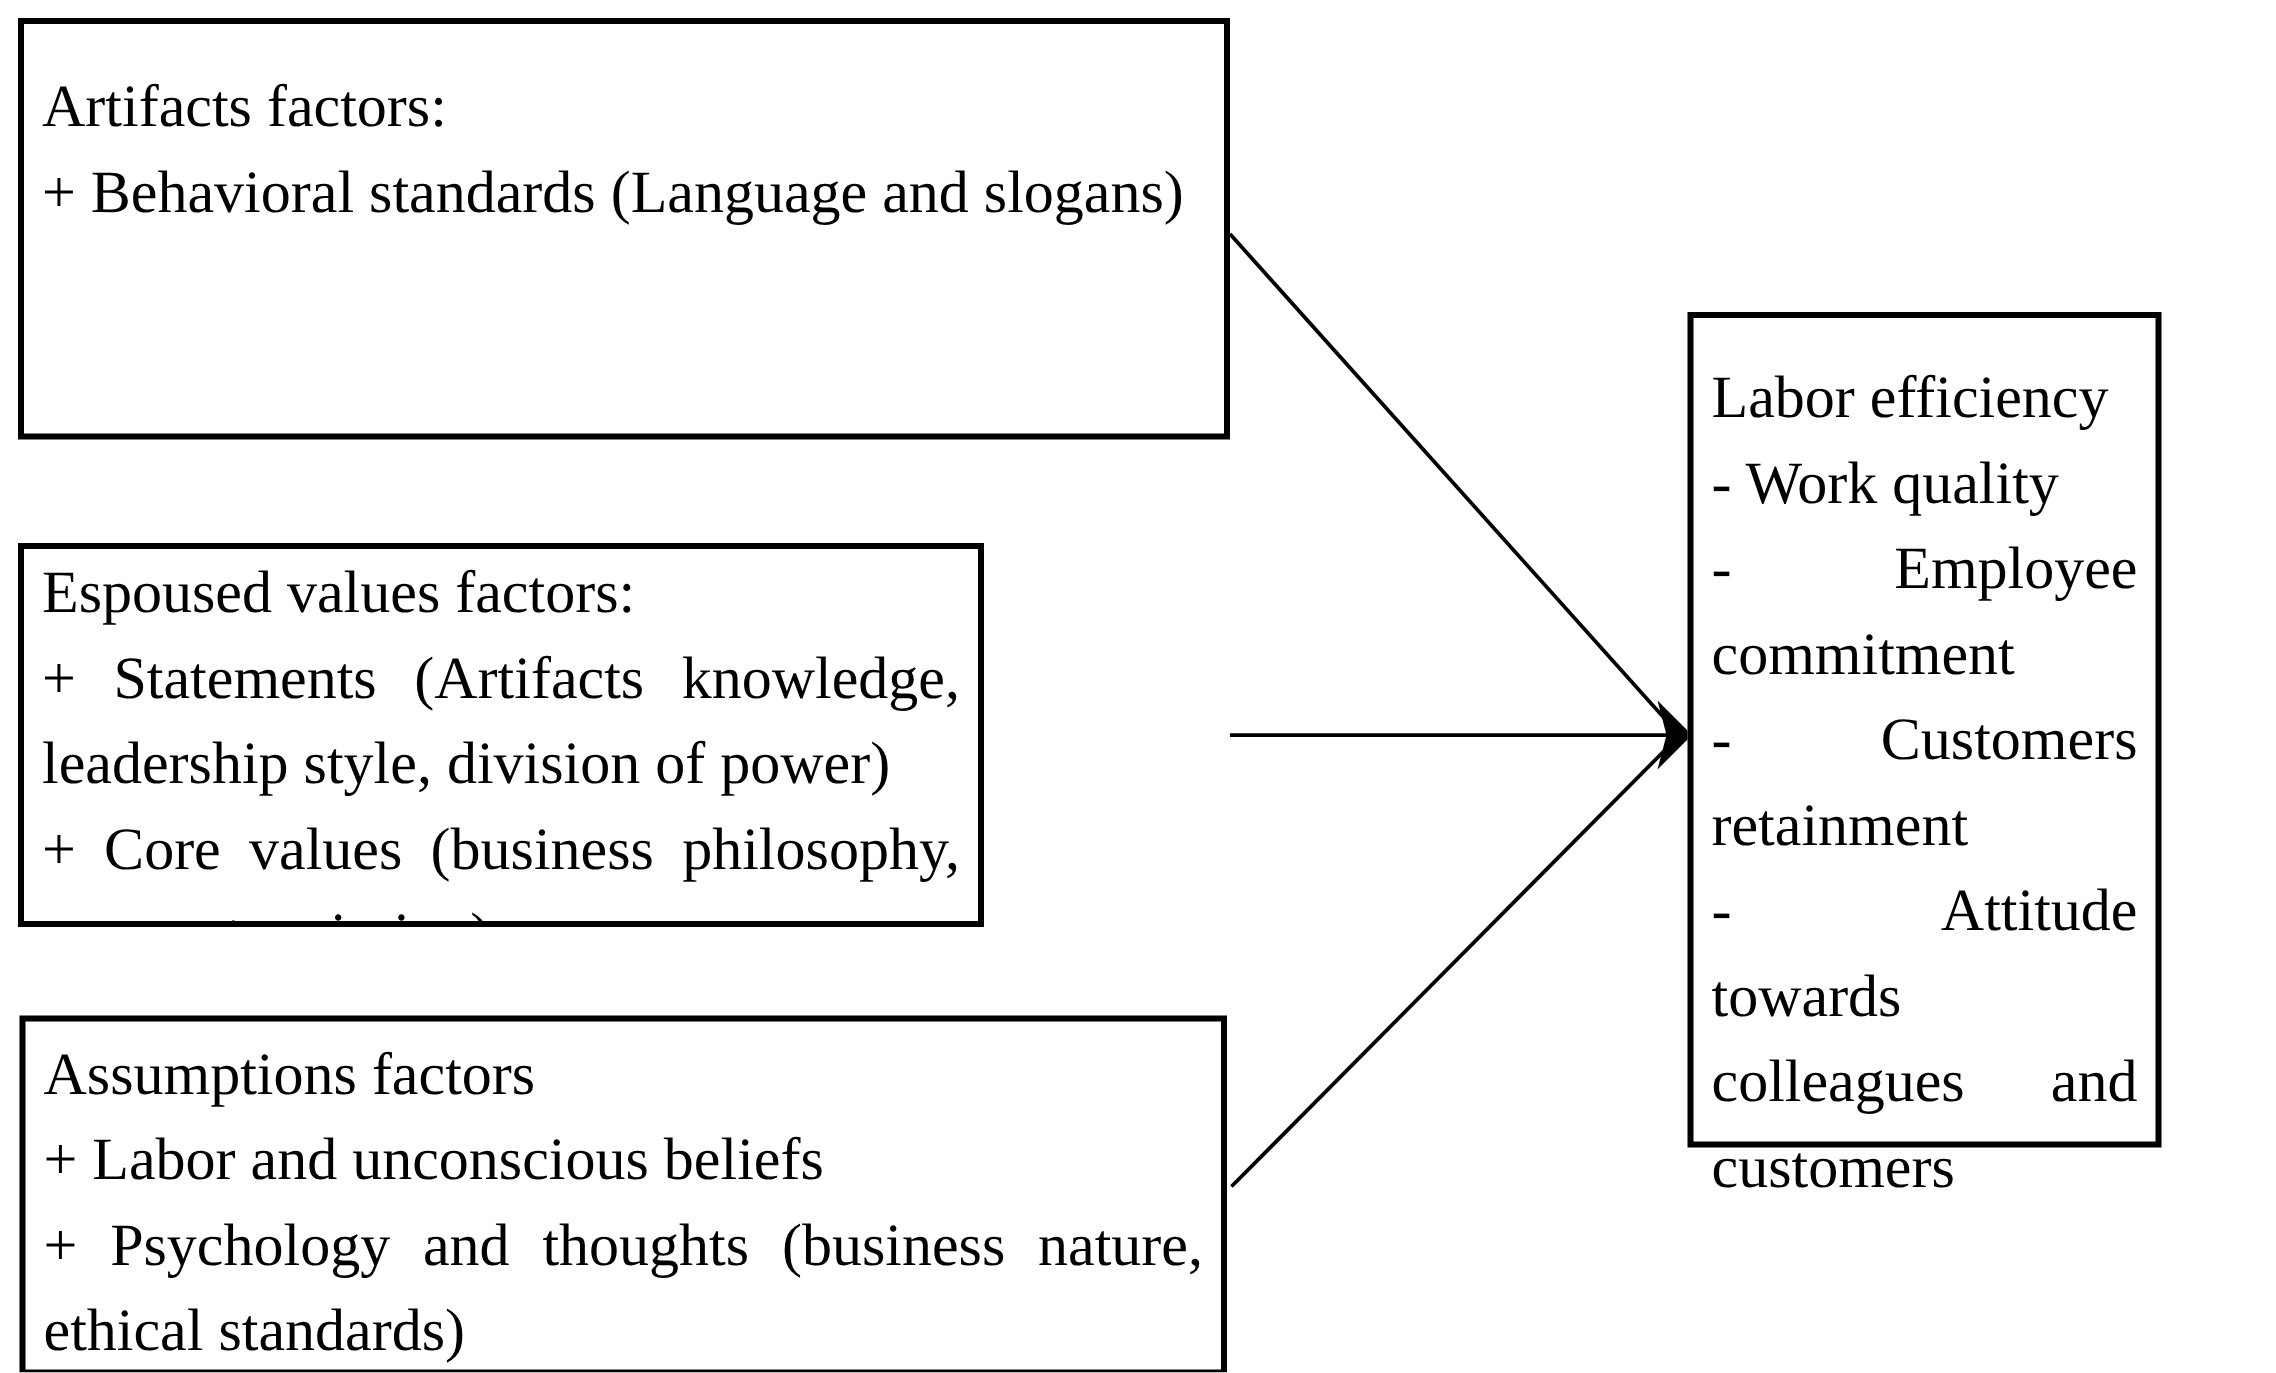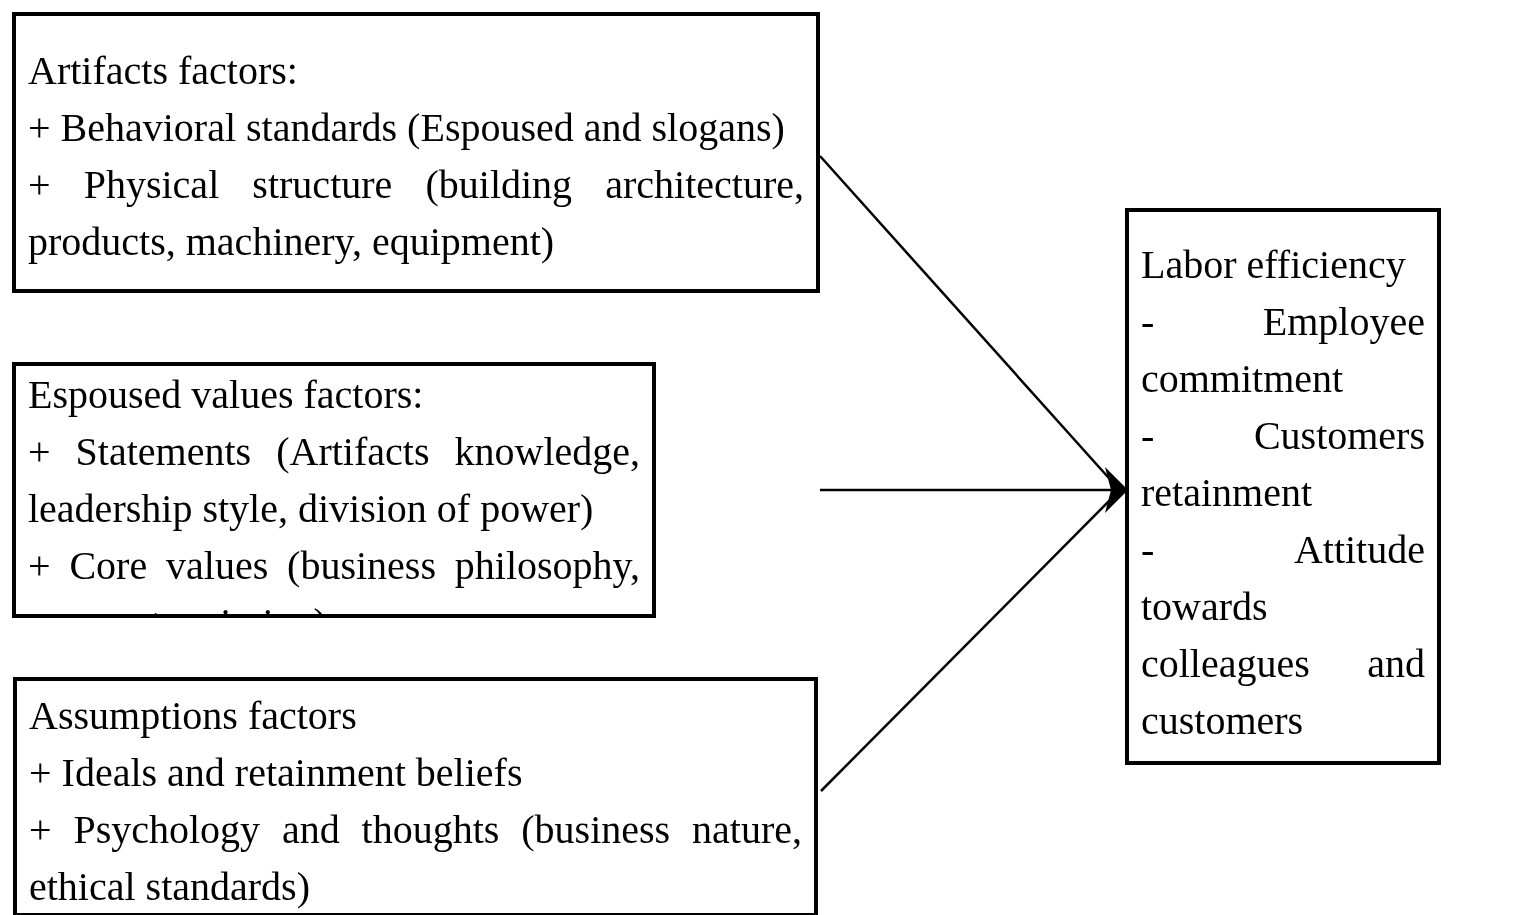--- a/index.html
+++ b/index.html
@@ -79,36 +79,36 @@
 
   <svg class="connectors" viewBox="0 0 1517 915" xmlns="http://www.w3.org/2000/svg">
     <line x1="820" y1="156" x2="1116" y2="486" stroke-width="2.5" stroke="#000000"></line>
     <line x1="820" y1="490" x2="1116" y2="490" stroke-width="2.5" stroke="#000000"></line>
     <line x1="821" y1="791" x2="1116" y2="494" stroke-width="2.5" stroke="#000000"></line>
     <polygon points="1128,490 1105,467 1111,490 1105,513" fill="#000000"></polygon>
   </svg>
 
   <div class="box box-artifacts">
     <p>Artifacts factors:</p>
-    <p>+ Behavioral standards (Espoused and slogans)</p>
-    <p>+ Physical structure (building architecture, products, machinery, equipment)</p>
+    <p>+ Behavioral standards (Language and slogans)</p>
   </div>
 
   <div class="box box-espoused">
     <p>Espoused values factors:</p>
     <p>+ Statements (Artifacts knowledge, leadership style, division of power)</p>
     <p>+ Core values (business philosophy, corporate mission)</p>
   </div>
 
   <div class="box box-assumptions">
     <p>Assumptions factors</p>
-    <p>+ Ideals and retainment beliefs</p>
+    <p>+ Labor and unconscious beliefs</p>
     <p>+ Psychology and thoughts (business nature, ethical standards)</p>
   </div>
 
   <div class="box box-labor">
     <p>Labor efficiency</p>
+    <p>- Work quality</p>
     <p>- Employee commitment</p>
     <p>- Customers retainment</p>
     <p>- Attitude towards colleagues and customers</p>
   </div>
 
 </div>
 
 </body></html>

